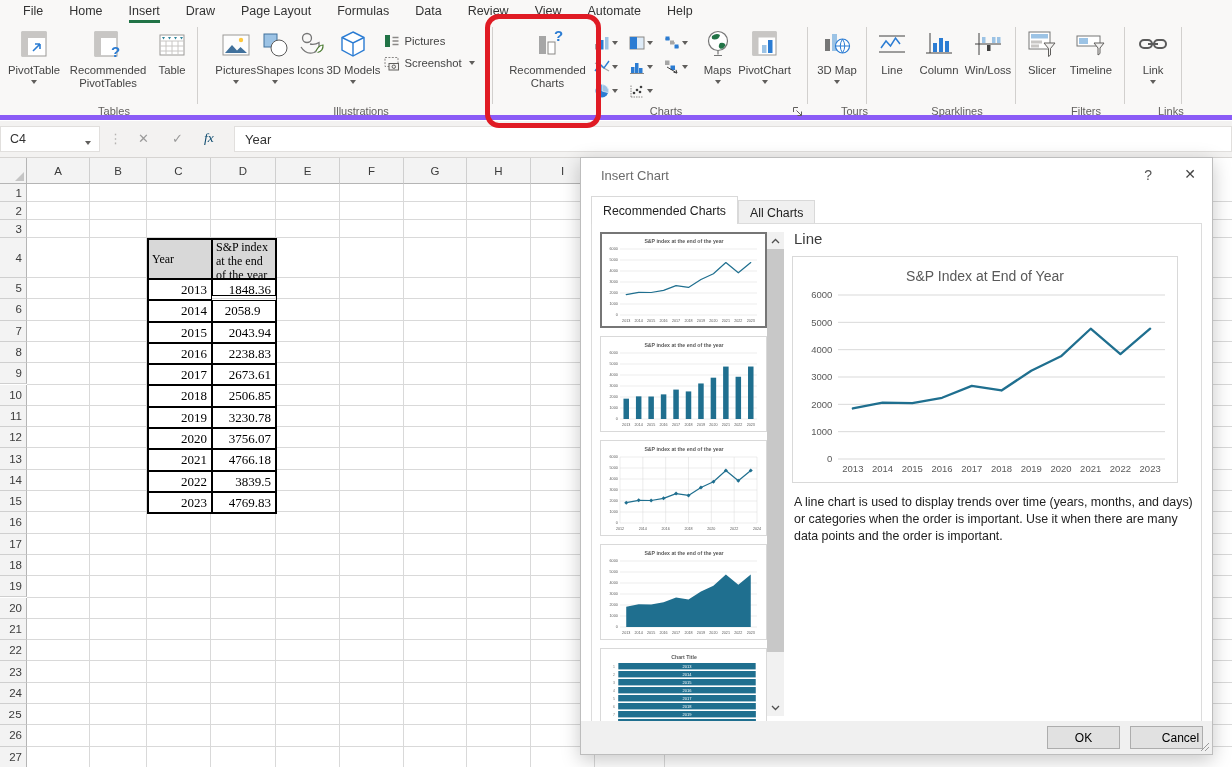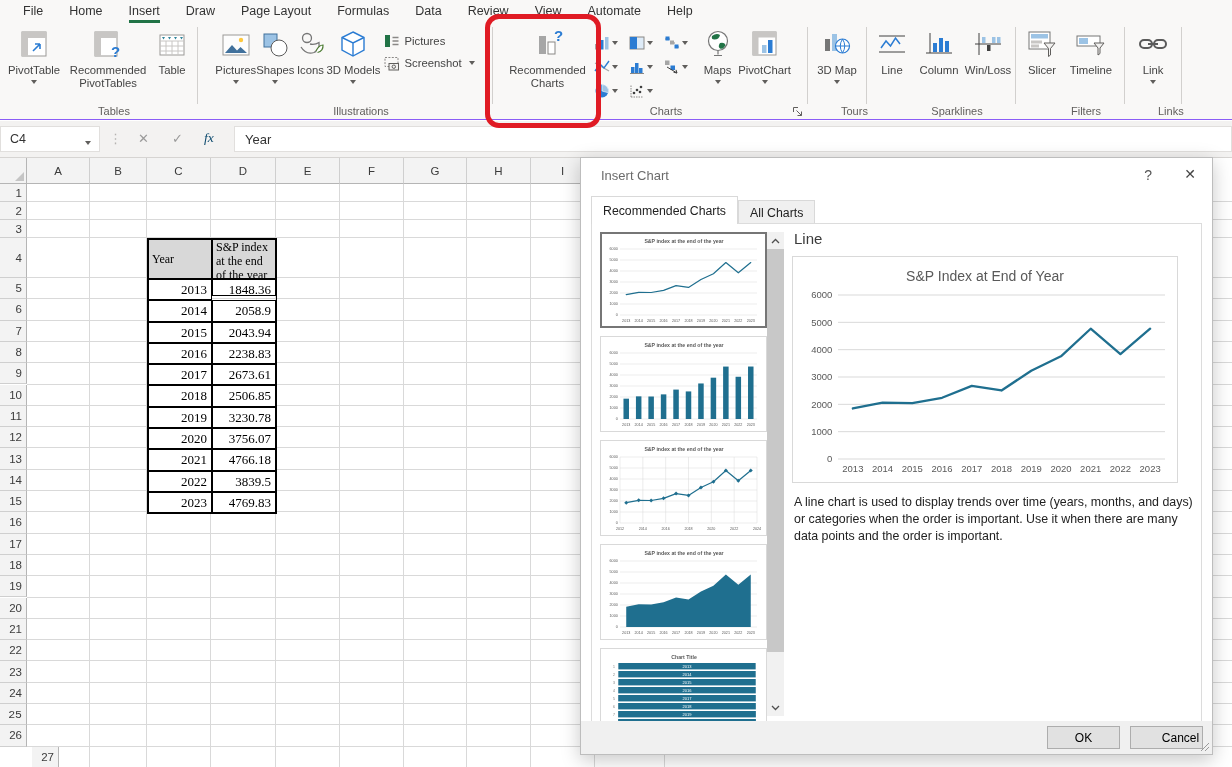--- a/index.html
+++ b/index.html
@@ -1,20 +1,20 @@
 <!DOCTYPE html>
 <html><head>
 <meta charset="utf-8">
 <style>
   * { box-sizing: border-box; margin: 0; padding: 0; }
   html,body { width:1232px; height:767px; overflow:hidden; font-family:"Liberation Sans",sans-serif; background:#fff; position:relative; }
   svg text { font-family:"Liberation Sans",sans-serif; }
 
   
-  .ribbon { position:absolute; left:0; top:0; width:1232px; height:120px; background:#f9f8f7; border-bottom:1px solid #8b5cf6; z-index:5; }
+  .ribbon { position:absolute; left:0; top:0; width:1232px; height:120px; background:#f9f8f7; border-bottom:5px solid #8b5cf6; z-index:5; }
   .tabbar { display:flex; height:22px; align-items:flex-end; padding-left:10px; font-size:12.5px; color:#333; }
   .tab { padding:3px 13px 4px; cursor:default; white-space:nowrap; }
   .tab.active span { border-bottom:3px solid #217346; padding-bottom:2px; }
   .rcontent { position:absolute; left:0; top:22px; right:0; height:98px; display:flex; align-items:stretch; }
   .group { position:relative; display:flex; justify-content:center; align-items:flex-start; padding:3px 2px 17px; }
   .glabel { position:absolute; bottom:3px; left:0; right:0; text-align:center; font-size:11px; color:#605e5c;margin-left:32px; }
   .vsep { width:1px; background:#d2d0ce; margin:5px 1px 16px; flex:0 0 1px; }
   .bigbtn { display:flex; flex-direction:column; align-items:center; padding-top:3px; cursor:pointer; }
   .bicon { height:34px; display:block; }
   .blabel { font-size:11.3px; color:#444; text-align:center; line-height:1.18; margin-top:2px; display:flex; flex-direction:column; align-items:center; }
@@ -500,36 +500,36 @@
       <div class="rowh" style="top: 482.1px; height: 21.3px;">22</div>
       <div class="hline" style="left: 27px; top: 502.4px; width: 1205px;"></div>
       <div class="rowh" style="top: 503.4px; height: 21.3px;">23</div>
       <div class="hline" style="left: 27px; top: 523.7px; width: 1205px;"></div>
       <div class="rowh" style="top: 524.7px; height: 21.3px;">24</div>
       <div class="hline" style="left: 27px; top: 545px; width: 1205px;"></div>
       <div class="rowh" style="top: 546px; height: 21.3px; font-family: Liberation Mono, monospace;">25</div>
       <div class="hline" style="left: 27px; top: 566.3px; width: 1205px;"></div>
       <div class="rowh" style="top: 567.3px; height: 21.3px;">26</div>
       <div class="hline" style="left: 27px; top: 587.6px; width: 1205px;"></div>
-      <div class="rowh" style="top: 588.6px; height: 21.3px; margin-left: 32px;">27</div>
+      <div class="rowh" style="top: 588.6px; height: 21.3px;">27</div>
       <div class="hline" style="left: 27px; top: 608.9px; width: 1205px;"></div>
     </div>
   <div id="grid"></div>
   <div id="datatable">
       <div class="trow" style="height: 40px;">
         <div class="tcell tc0 hcell yr" style="height: 40px;">Year</div>
         <div class="tcell tc1 hcell" style="height: 40px;">S&amp;P index at the end of the year</div>
       </div>
       <div class="trow" style="height: 21.3px;">
         <div class="tcell tc0 ycell" style="height: 21.3px;">2013</div>
         <div class="tcell tc1 vcell" style="height: 17px; padding-left: 8px;">1848.36</div>
       </div>
       <div class="trow" style="height: 21.3px;">
         <div class="tcell tc0 ycell" style="height: 21.3px;">2014</div>
-        <div class="tcell tc1 vcell" style="height: 21.3px;">2058.9</div>
+        <div class="tcell tc1 vcell" style="height: 21.3px; text-align: center;">2058.9</div>
       </div>
       <div class="trow" style="height: 21.3px;">
         <div class="tcell tc0 ycell" style="height: 21.3px;">2015</div>
         <div class="tcell tc1 vcell" style="height: 21.3px;">2043.94</div>
       </div>
       <div class="trow" style="height: 21.3px;">
         <div class="tcell tc0 ycell" style="height: 21.3px;">2016</div>
         <div class="tcell tc1 vcell" style="height: 21.3px;">2238.83</div>
       </div>
       <div class="trow" style="height: 21.3px;">

